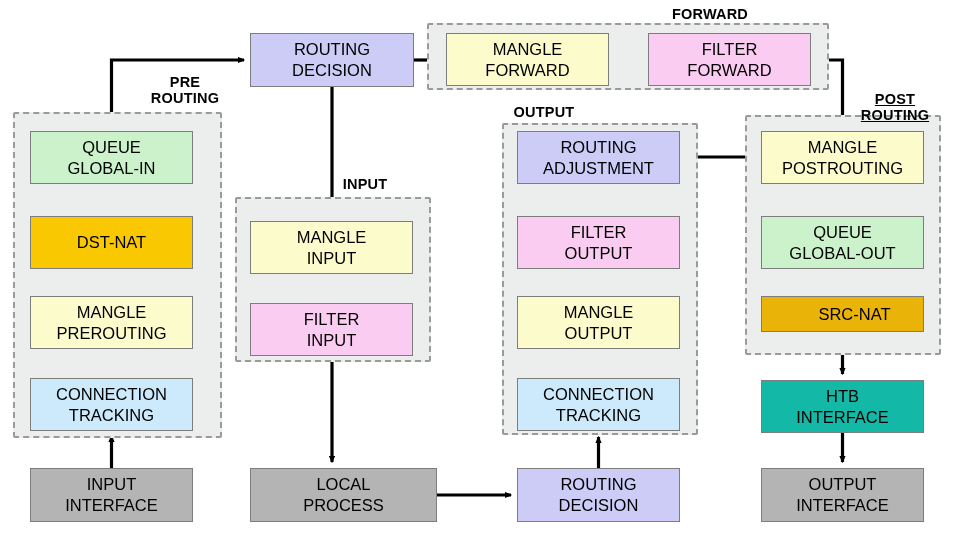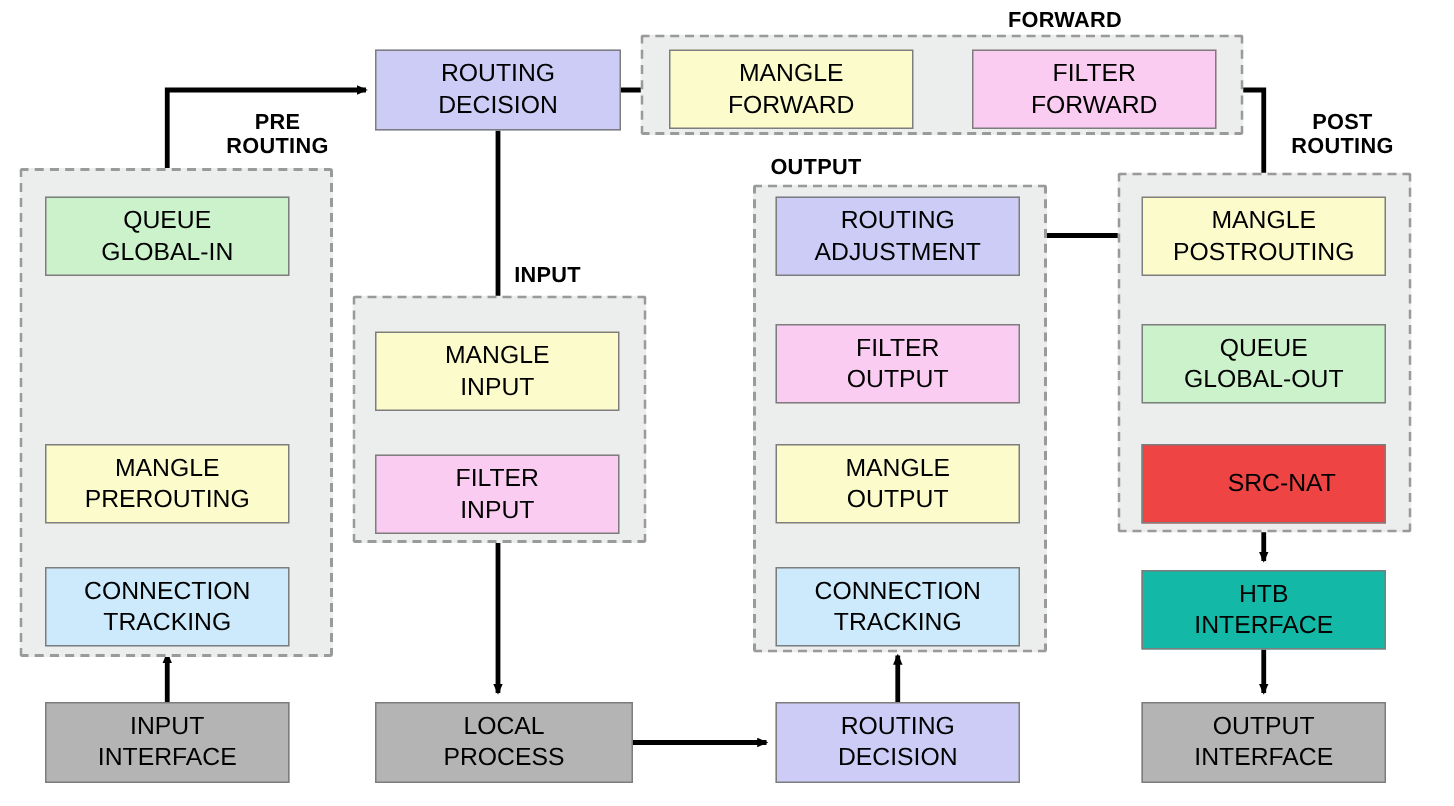--- a/index.html
+++ b/index.html
@@ -93,59 +93,60 @@
   <div class="group" style="left:235px;top:197px;width:196px;height:165px;"></div>
   <div class="group" style="left:427px;top:23px;width:402px;height:67px;"></div>
   <div class="group" style="left:502px;top:123px;width:196px;height:312px;"></div>
   <div class="group" style="left:745px;top:115px;width:196px;height:240px;"></div>
 
   <div class="grouplabel" style="left:130px;top:74px;width:110px;">PRE
 ROUTING</div>
   <div class="grouplabel" style="left:330px;top:176px;width:70px;">INPUT</div>
   <div class="grouplabel" style="left:650px;top:6px;width:120px;">FORWARD</div>
   <div class="grouplabel" style="left:504px;top:104px;width:80px;">OUTPUT</div>
-  <div class="grouplabel" style="left:840px;top:74px;width:110px;">POST
+  <div class="grouplabel" style="left:840px;top:91px;width:110px;text-decoration:underline;">POST
 ROUTING</div>
 
   <div class="node" style="left:250px;top:33px;width:164px;height:54px;background:#ccccf7;">ROUTING
 DECISION</div>
   <div class="node" style="left:446px;top:33px;width:163px;height:53px;background:#fbfbcc;">MANGLE
 FORWARD</div>
   <div class="node" style="left:648px;top:33px;width:163px;height:53px;background:#fbccf2;">FILTER
 FORWARD</div>
 
   <div class="node" style="left:30px;top:131px;width:163px;height:53px;background:#ccf2cc;">QUEUE
 GLOBAL-IN</div>
+  <div class="node" style="left:30px;top:216px;width:163px;height:53px;background:#fac800;">DST-NAT</div>
   <div class="node" style="left:30px;top:296px;width:163px;height:53px;background:#fbfbcc;">MANGLE
 PREROUTING</div>
   <div class="node" style="left:30px;top:378px;width:163px;height:53px;background:#cceafb;">CONNECTION
 TRACKING</div>
   <div class="node" style="left:30px;top:468px;width:163px;height:54px;background:#b4b4b4;">INPUT
 INTERFACE</div>
 
   <div class="node" style="left:250px;top:221px;width:163px;height:53px;background:#fbfbcc;">MANGLE
 INPUT</div>
   <div class="node" style="left:250px;top:303px;width:163px;height:53px;background:#fbccf2;">FILTER
 INPUT</div>
-  <div class="node" style="left:250px;top:468px;width:172px;height:54px;background:#b4b4b4;">LOCAL
+  <div class="node" style="left:250px;top:468px;width:187px;height:54px;background:#b4b4b4;">LOCAL
 PROCESS</div>
 
   <div class="node" style="left:517px;top:131px;width:163px;height:53px;background:#ccccf7;">ROUTING
 ADJUSTMENT</div>
   <div class="node" style="left:517px;top:216px;width:163px;height:53px;background:#fbccf2;">FILTER
 OUTPUT</div>
   <div class="node" style="left:517px;top:296px;width:163px;height:53px;background:#fbfbcc;">MANGLE
 OUTPUT</div>
   <div class="node" style="left:517px;top:378px;width:163px;height:53px;background:#cceafb;">CONNECTION
 TRACKING</div>
   <div class="node" style="left:517px;top:468px;width:163px;height:54px;background:#ccccf7;">ROUTING
 DECISION</div>
 
   <div class="node" style="left:761px;top:131px;width:163px;height:53px;background:#fbfbcc;">MANGLE
 POSTROUTING</div>
   <div class="node" style="left:761px;top:216px;width:163px;height:53px;background:#ccf2cc;">QUEUE
 GLOBAL-OUT</div>
-  <div class="node" style="left:761px;top:296px;width:163px;height:53px;background:#ef4444;padding-left:24px;">SRC-NAT</div>
+  <div class="node" style="left:761px;top:296px;width:163px;height:36px;background:#eab308;padding-left:24px;">SRC-NAT</div>
   <div class="node" style="left:761px;top:380px;width:163px;height:53px;background:#14b8a6;">HTB
 INTERFACE</div>
   <div class="node" style="left:761px;top:468px;width:163px;height:54px;background:#b4b4b4;">OUTPUT
 INTERFACE</div>
 </div>
 
 </body></html>

